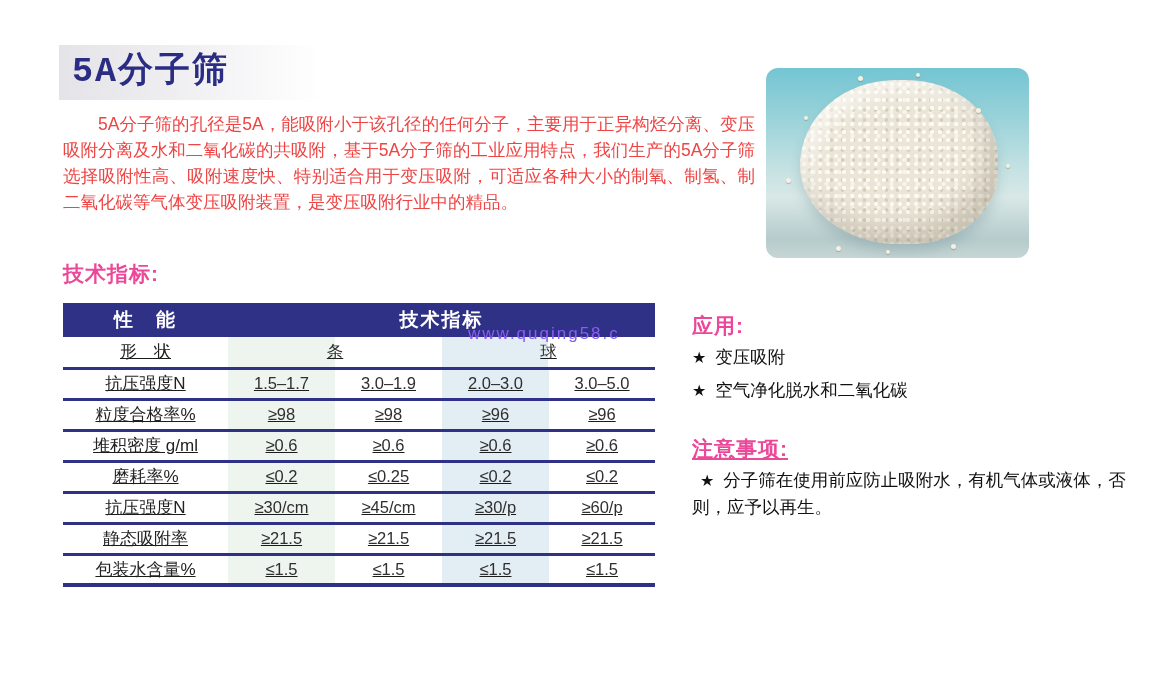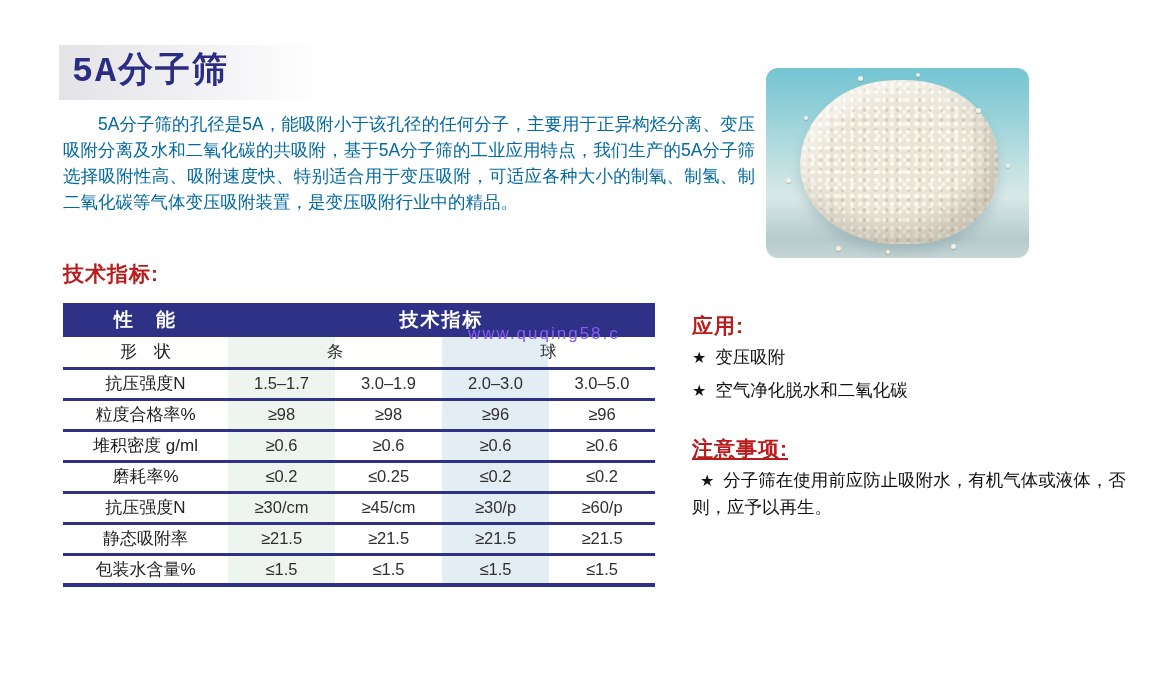--- a/index.html
+++ b/index.html
@@ -25,21 +25,21 @@
   }
   .title-strip h1{
     font-size:35px;font-weight:bold;color:#2b2d84;
     line-height:55px;padding-left:13px;letter-spacing:2px;
   }
 
   
   .intro{
     position:absolute;left:63px;top:111px;width:692px;
     font-size:17.5px;line-height:26px;text-align:justify;
-    text-indent:2em;color:#0369a1;
+    text-indent:2em;color:#ef4444;
   }
 
   
   .product-photo{
     position:absolute;left:766px;top:68px;width:263px;height:190px;
     border-radius:12px;
     background:linear-gradient(180deg,#74c5d3 0%,#93d0d8 22%,#c3e1e2 52%,#d8e8e7 68%,#b6cbcc 90%,#c6d5d5 100%);
     overflow:hidden;
   }
   .pile{
@@ -63,40 +63,40 @@
   .g3{width:5px;height:5px;left:210px;top:40px;}
   .g4{width:4px;height:4px;left:240px;top:96px;}
   .g5{width:5px;height:5px;left:20px;top:110px;}
   .g6{width:5px;height:5px;left:70px;top:178px;}
   .g7{width:4px;height:4px;left:120px;top:182px;}
   .g8{width:5px;height:5px;left:185px;top:176px;}
   .g9{width:4px;height:4px;left:38px;top:48px;}
 
   
   .sec-heading{
-    position:absolute;font-size:21px;font-weight:bold;color:#b91c1c;letter-spacing:1px;
+    position:absolute;font-size:21px;font-weight:bold;color:#ec4899;letter-spacing:1px;
   }
   #spec-heading{left:63px;top:260px;}
   #app-heading{left:692px;top:312px;}
   #notes-heading{left:692px;top:435px;text-decoration:underline;}
 
   
   .spec-table{
     position:absolute;left:63px;top:303px;width:592px;
     border-collapse:collapse;table-layout:fixed;
   }
   .spec-table th{
     height:34px;background:var(--navy);color:#ffffff;
     font-size:19px;font-weight:bold;text-align:center;letter-spacing:2px;
   }
   .spec-table td{
     height:31px;text-align:center;vertical-align:middle;
     font-size:16.5px;color:#2f2f2f;
   }
-  .spec-table tbody tr{border-bottom:3px solid var(--navy);}
+  .spec-table tbody tr{border-bottom:3px solid var(--navy);text-decoration:underline;}
   .spec-table tbody tr:last-child{border-bottom-width:4px;}
   .spec-table td.lbl{font-size:17px;color:#222222;}
   .spec-table tr.val td:nth-child(2){background:var(--tintA);}
   .spec-table tr.val td:nth-child(4){background:var(--tintB);}
   .spec-table td.span-a{background:linear-gradient(90deg,var(--tintA) 0 50%,#ffffff 50% 100%);}
   .spec-table td.span-b{background:linear-gradient(90deg,var(--tintB) 0 50%,#ffffff 50% 100%);}
 
   
   .watermark{
     position:absolute;left:468px;top:324px;z-index:5;

